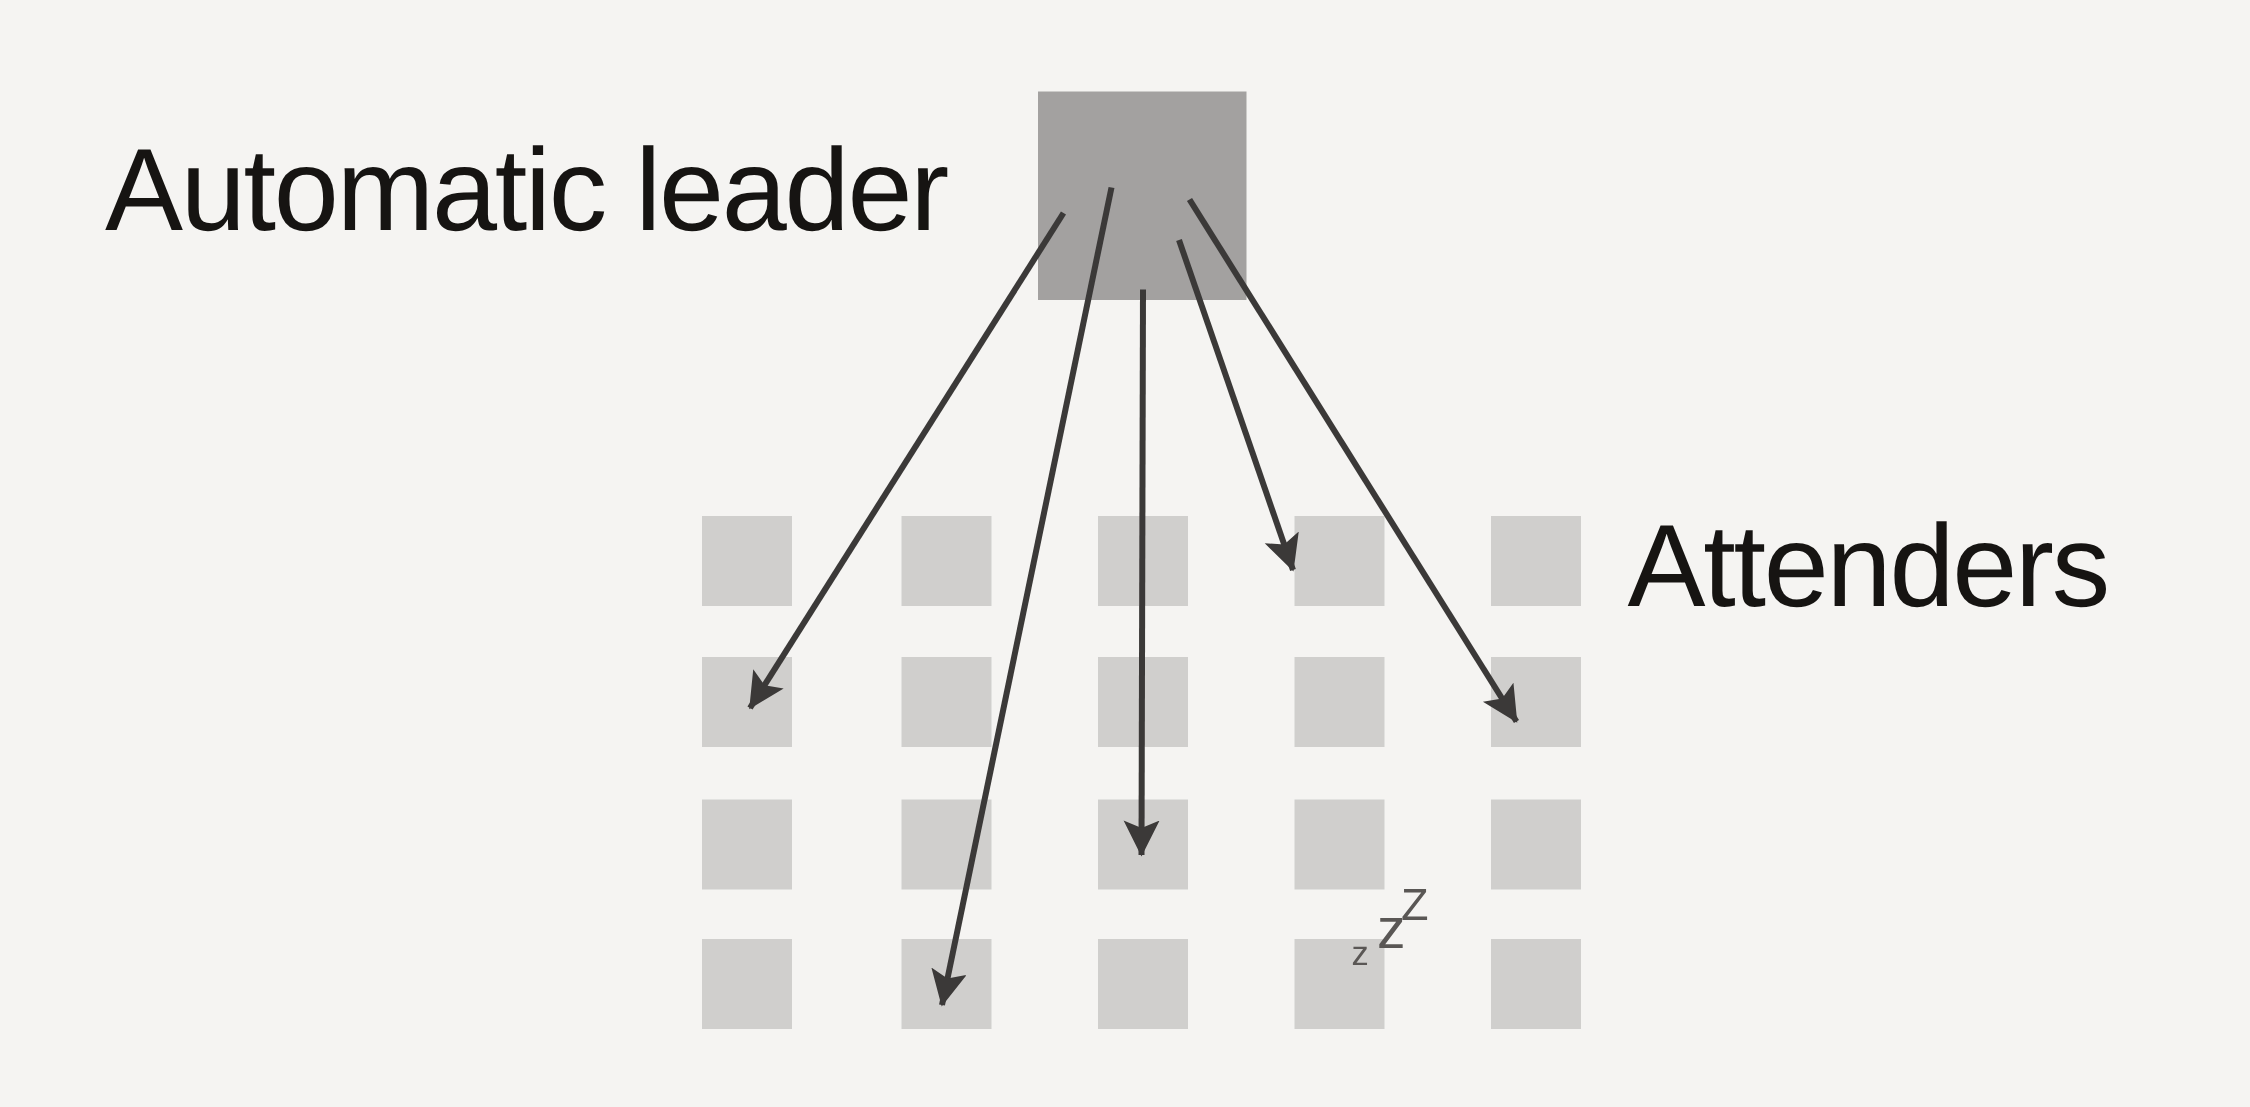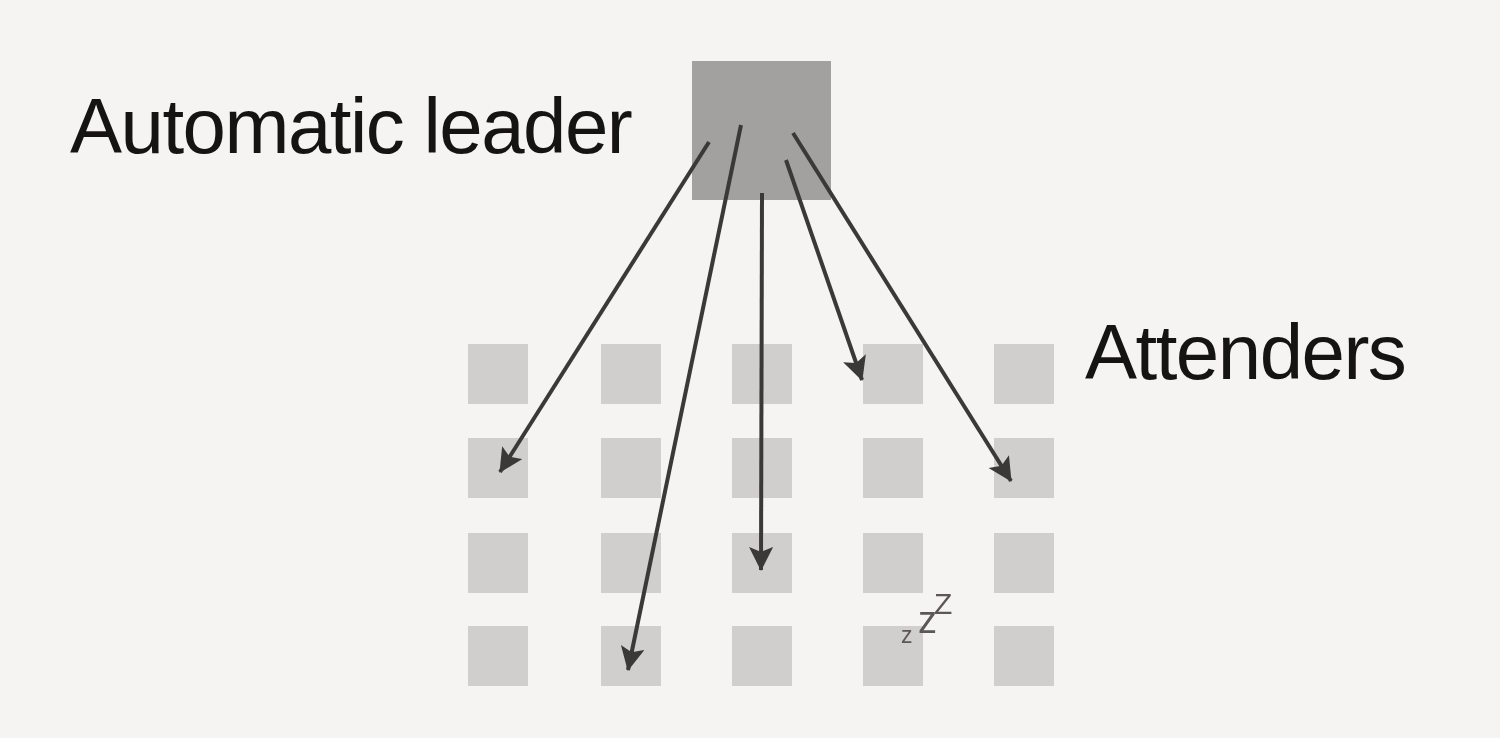--- a/index.html
+++ b/index.html
@@ -16,21 +16,21 @@
   }
   .big-label {
     position: absolute;
     line-height: 1;
     font-size: 78px;
     letter-spacing: -1.5px;
     color: var(--label, #161412);
     white-space: nowrap;
   }
   #leader-label { left: 70px; top: 87px; }
-  #attenders-label { left: 1085px; top: 313px; }
+  #attenders-label { left: 1085px; top: 338px; }
   .leader-square {
     position: absolute;
     background: var(--leader, #a3a1a0);
   }
   .attender-square {
     position: absolute;
     background: var(--attender, #d0cfcd);
   }
   #arrow-layer {
     position: absolute;

